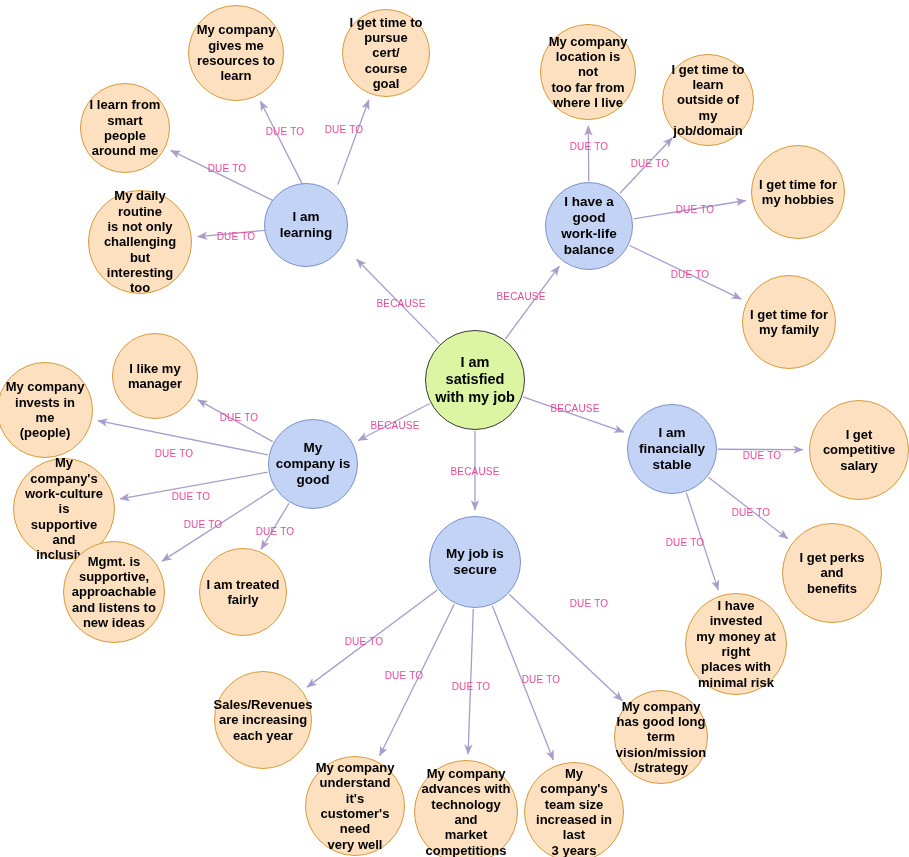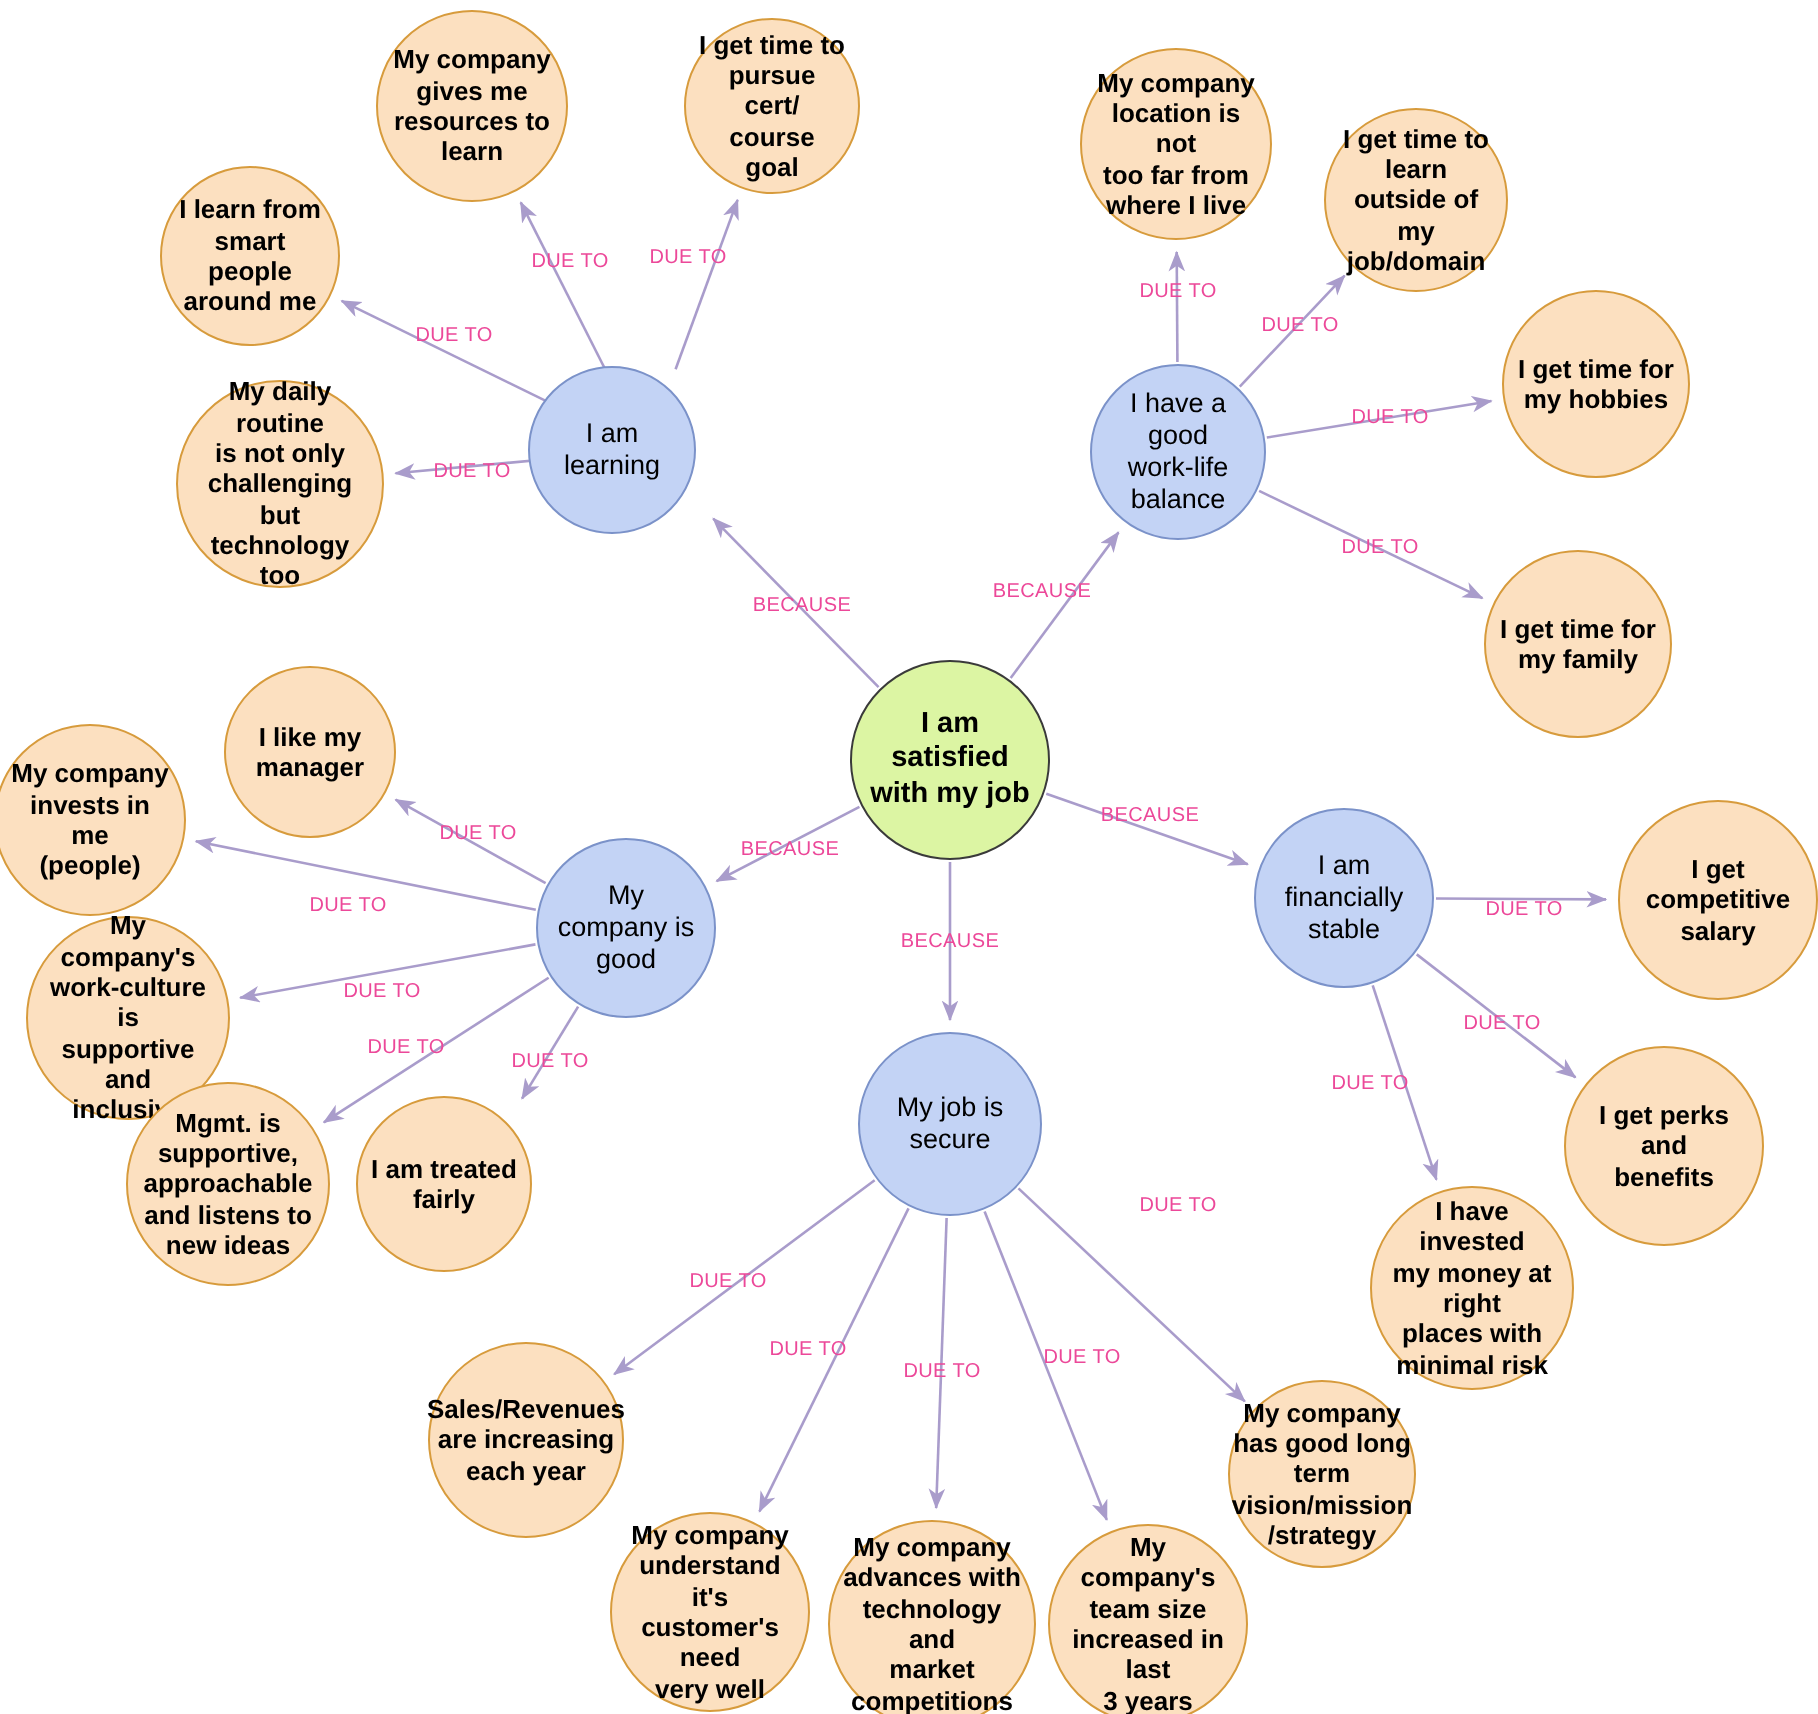--- a/index.html
+++ b/index.html
@@ -47,21 +47,21 @@
   }
   .node-root {
     background: #dcf5a3;
     border: 1.4px solid #3a3a3a;
     font-weight: bold;
     font-size: 14.5px;
   }
   .node-branch {
     background: #c3d3f5;
     border: 1.2px solid #7b92c9;
-    font-weight: normal;
+    font-weight: bold;
     font-size: 13.5px;
   }
   .node-leaf {
     background: #fce0c0;
     border: 1.3px solid #d79b3c;
     font-weight: bold;
     font-size: 13px;
   }
   .edge-label {
     position: absolute;
@@ -152,21 +152,21 @@
       </div>
       <div class="node node-leaf" style="left: 80px; top: 83px; width: 90px; height: 90px; text-align: center;">
         <span class="node-label">I learn from
 smart people
 around me</span>
       </div>
       <div class="node node-leaf" style="left: 88px; top: 190px; width: 104px; height: 104px;">
         <span class="node-label">My daily routine
 is not only
 challenging but
-technology too</span>
+interesting too</span>
       </div>
       <div class="node node-leaf" style="left: 540px; top: 24px; width: 96px; height: 96px;">
         <span class="node-label">My company
 location is not
 too far from
 where I live</span>
       </div>
       <div class="node node-leaf" style="left: 662px; top: 54px; width: 92px; height: 92px;">
         <span class="node-label">I get time to
 learn outside of
@@ -195,21 +195,21 @@
 supportive and
 inclusive</span>
       </div>
       <div class="node node-leaf" style="left: 63px; top: 541px; width: 102px; height: 102px;">
         <span class="node-label">Mgmt. is
 supportive,
 approachable
 and listens to
 new ideas</span>
       </div>
-      <div class="node node-leaf" style="left: 178px; top: 548px; width: 88px; height: 88px;">
+      <div class="node node-leaf" style="left: 199px; top: 548px; width: 88px; height: 88px;">
         <span class="node-label">I am treated
 fairly</span>
       </div>
       <div class="node node-leaf" style="left: 809px; top: 400px; width: 100px; height: 100px;">
         <span class="node-label">I get competitive
 salary</span>
       </div>
       <div class="node node-leaf" style="left: 782px; top: 523px; width: 100px; height: 100px;">
         <span class="node-label">I get perks and
 benefits</span>

